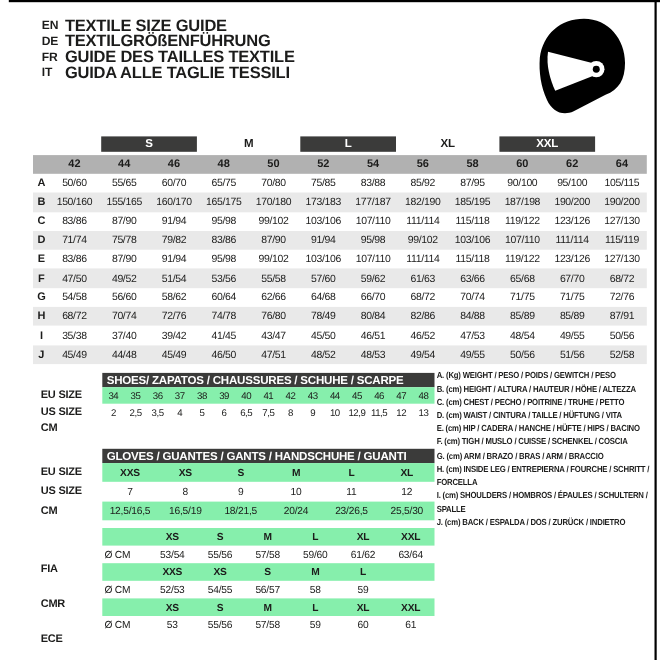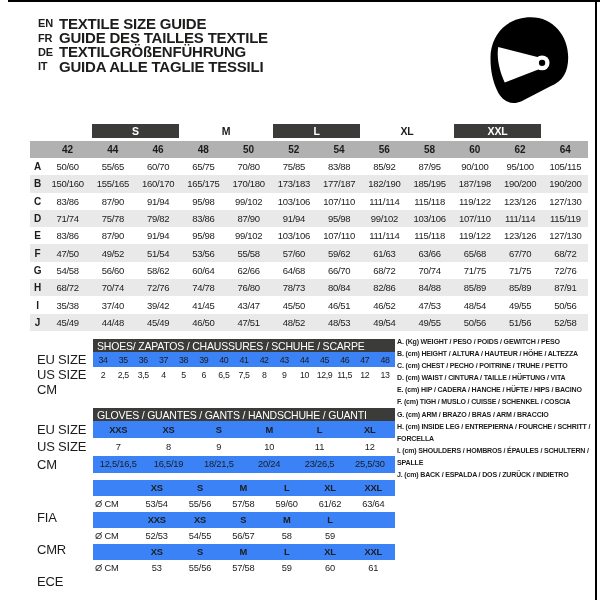--- a/index.html
+++ b/index.html
@@ -25,26 +25,26 @@
   .group-bar.dark{background:#3b3b3a;}
   .group-bar.light{background:#fff;color:#1c1c1b;}
   .size-row{height:17px;background:#b1b1b1;font-weight:700;font-size:10px;}
   .size-row div{display:flex;align-items:center;justify-content:center;}
   .data-row{height:17.3px;font-size:9.5px;letter-spacing:-0.3px;}
   .data-row div{display:flex;align-items:center;justify-content:center;white-space:nowrap;}
   .data-row.striped{background:#e9e9e9;}
   .letter-cell{font-weight:700;font-size:10px;}
 
   
-  .section-header{background:#3b3b3a;color:#fff;font-weight:400;font-size:10.5px;height:13px;display:flex;align-items:center;padding-left:4px;letter-spacing:-0.2px;white-space:nowrap;}
+  .section-header{background:#3b3b3a;color:#fff;font-weight:700;font-size:10.5px;height:13px;display:flex;align-items:center;padding-left:4px;letter-spacing:-0.2px;white-space:nowrap;}
   .sub-table{position:absolute;left:93px;width:302px;}
   .side-labels{position:absolute;left:37px;width:55px;}
-  .side-label{display:flex;align-items:center;font-weight:400;font-size:13px;letter-spacing:-0.2px;white-space:nowrap;}
+  .side-label{display:flex;align-items:center;font-weight:700;font-size:10px;letter-spacing:-0.2px;white-space:nowrap;}
   .srow{display:grid;}
-  .srow.shaded{background:#3b82f6;}
+  .srow.shaded{background:#86efac;}
   .srow div{display:flex;align-items:center;justify-content:center;white-space:nowrap;}
 
   .shoes-rows .srow{grid-template-columns:repeat(15,1fr);height:15px;font-size:8.8px;letter-spacing:-0.4px;}
   .gloves-rows .srow{grid-template-columns:repeat(6,1fr);height:17.3px;font-size:9.3px;letter-spacing:-0.2px;}
   .helmet-rows .srow{grid-template-columns:42px repeat(6,1fr);height:16px;font-size:9.3px;letter-spacing:-0.2px;}
   .helmet-rows .srow .unit-cell{justify-content:flex-start;padding-left:2px;}
   .helmet-rows .srow.sizes{font-weight:700;}
   .gloves-rows .srow.sizes{font-weight:700;}
 
   
@@ -57,26 +57,26 @@
 <div class="canvas">
   <div class="border-top"></div>
   <div class="border-right"></div>
 
   <div class="languages">
       <div class="lang-row">
         <div class="lang-code">EN</div>
         <div class="lang-label">TEXTILE SIZE GUIDE</div>
       </div>
       <div class="lang-row">
+        <div class="lang-code">DE</div>
+        <div class="lang-label">TEXTILGRÖßENFÜHRUNG</div>
+      </div>
+      <div class="lang-row">
         <div class="lang-code">FR</div>
         <div class="lang-label">GUIDE DES TAILLES TEXTILE</div>
-      </div>
-      <div class="lang-row">
-        <div class="lang-code">DE</div>
-        <div class="lang-label">TEXTILGRÖßENFÜHRUNG</div>
       </div>
       <div class="lang-row">
         <div class="lang-code">IT</div>
         <div class="lang-label">GUIDA ALLE TAGLIE TESSILI</div>
       </div>
     </div>
 
   <svg class="helmet-pic" viewBox="0 0 90 100" aria-hidden="true">
     <path d="M 47 3 C 71 3 87 23 87 46 C 87 62 81 72 68 77 L 37 93 C 26 98 16 93 11 82 C 5 69 3 55 4 41 C 7 18 24 3 47 3 Z" fill="#000"></path>
     <path d="M 12 35 L 55 46 L 55 59 L 19 73 C 14 62 10 48 12 35 Z" fill="#fff"></path>
@@ -213,21 +213,21 @@
           <div>71/75</div>
           <div>72/76</div>
         </div>
         <div class="grid13 data-row striped">
           <div class="letter-cell">H</div>
           <div>68/72</div>
           <div>70/74</div>
           <div>72/76</div>
           <div>74/78</div>
           <div>76/80</div>
-          <div>78/73</div>
+          <div>78/49</div>
           <div>80/84</div>
           <div>82/86</div>
           <div>84/88</div>
           <div>85/89</div>
           <div>85/89</div>
           <div>87/91</div>
         </div>
         <div class="grid13 data-row">
           <div class="letter-cell">I</div>
           <div>35/38</div>

